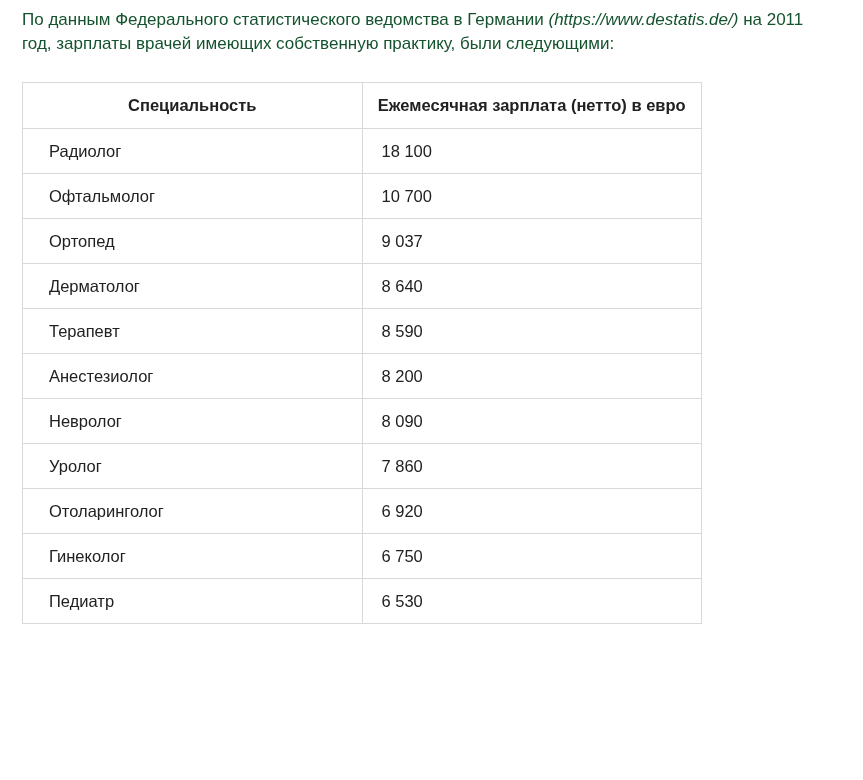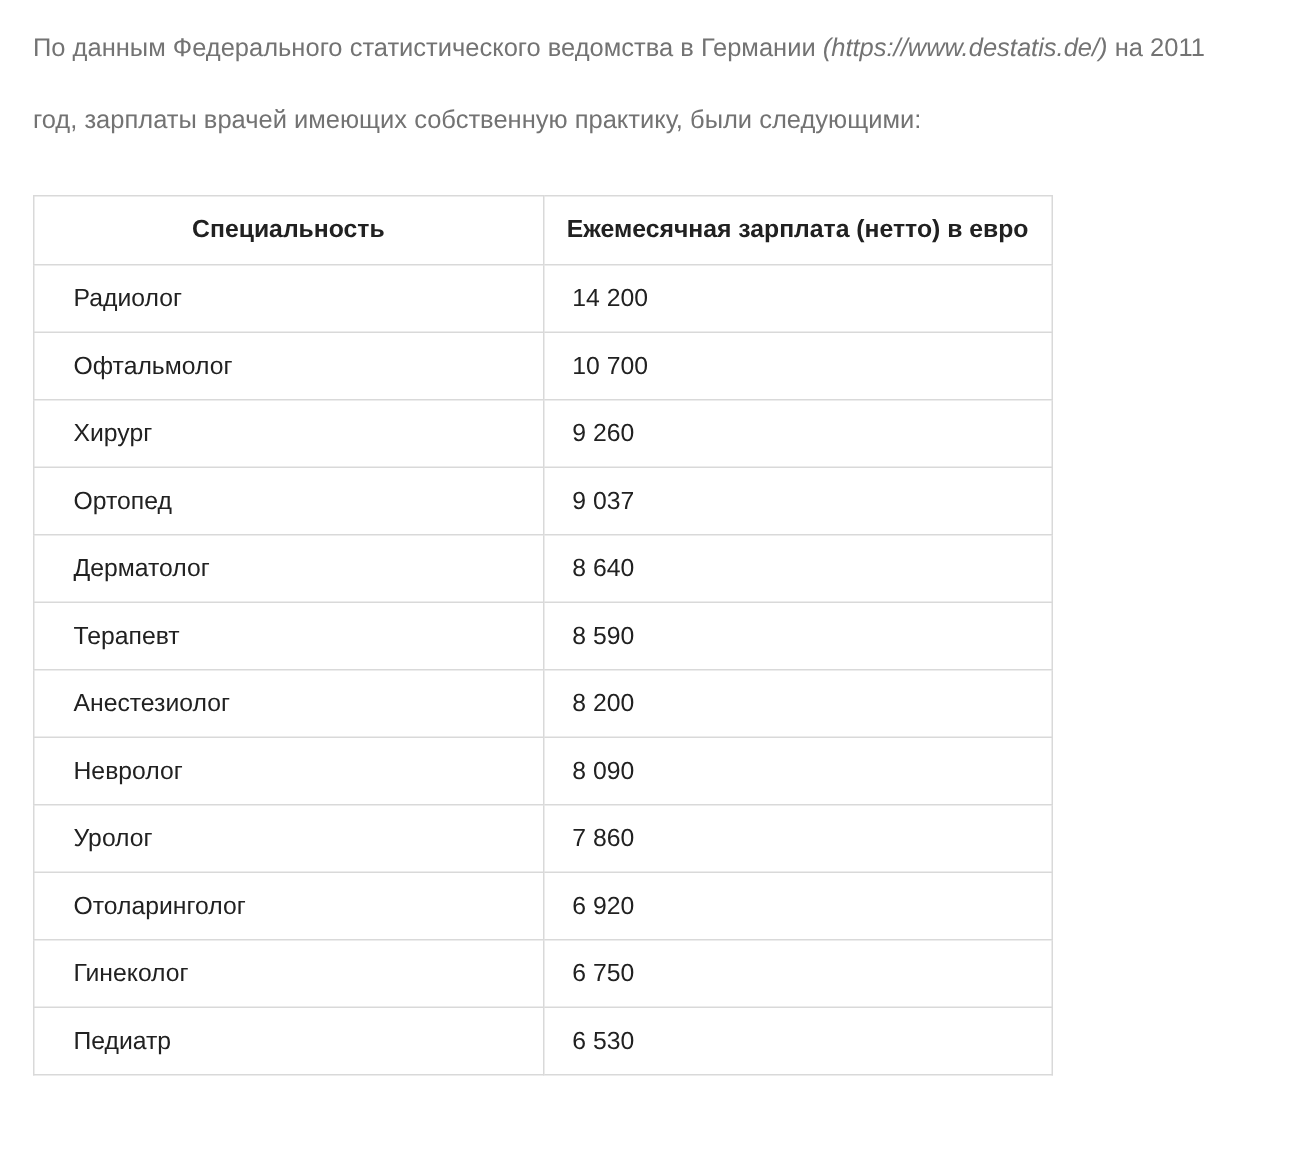--- a/index.html
+++ b/index.html
@@ -12,24 +12,24 @@
   .page {
     width: 863px;
     height: 780px;
     box-sizing: border-box;
     padding: 8px 18px 20px 22px;
     background: #ffffff;
     overflow: hidden;
   }
   .intro {
     font-size: 17px;
-    line-height: 48px;
+    line-height: 24px;
     margin: 0 0 26px 0;
     max-width: 808px;
-    color: #737373;
+    color: #14532d;
   }
   .intro em {
     font-style: italic;
   }
   table.salary-table {
     border-collapse: collapse;
     width: 680px;
     table-layout: fixed;
   }
   .salary-table th,
@@ -66,29 +66,25 @@
   <table class="salary-table">
     <thead>
       <tr>
         <th>Специальность</th>
         <th>Ежемесячная зарплата (нетто) в евро</th>
       </tr>
     </thead>
     <tbody>
         <tr>
           <td class="col-spec">Радиолог</td>
-          <td class="col-sal">14 200</td>
+          <td class="col-sal">18 100</td>
         </tr>
         <tr>
           <td class="col-spec">Офтальмолог</td>
           <td class="col-sal">10 700</td>
-        </tr>
-        <tr>
-          <td class="col-spec">Хирург</td>
-          <td class="col-sal">9 260</td>
         </tr>
         <tr>
           <td class="col-spec">Ортопед</td>
           <td class="col-sal">9 037</td>
         </tr>
         <tr>
           <td class="col-spec">Дерматолог</td>
           <td class="col-sal">8 640</td>
         </tr>
         <tr>

